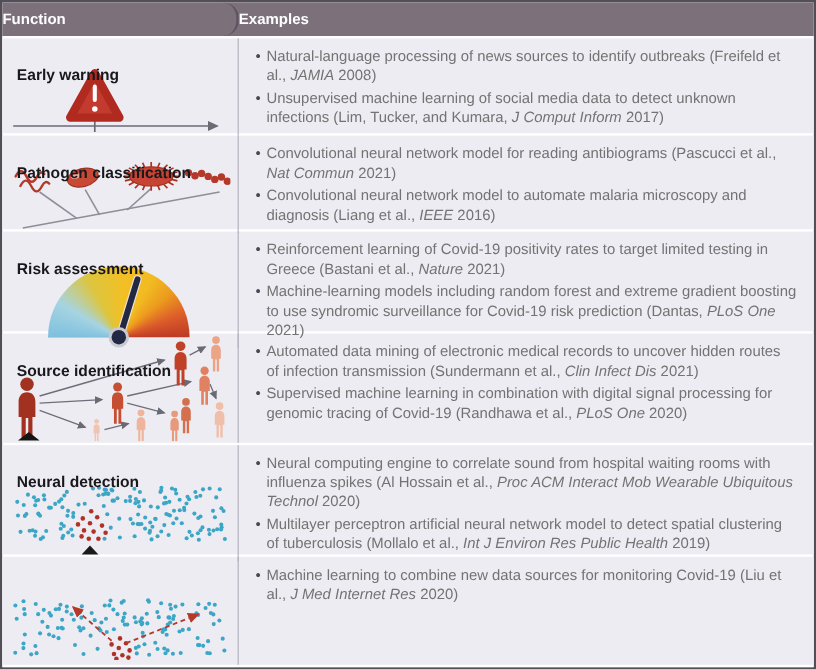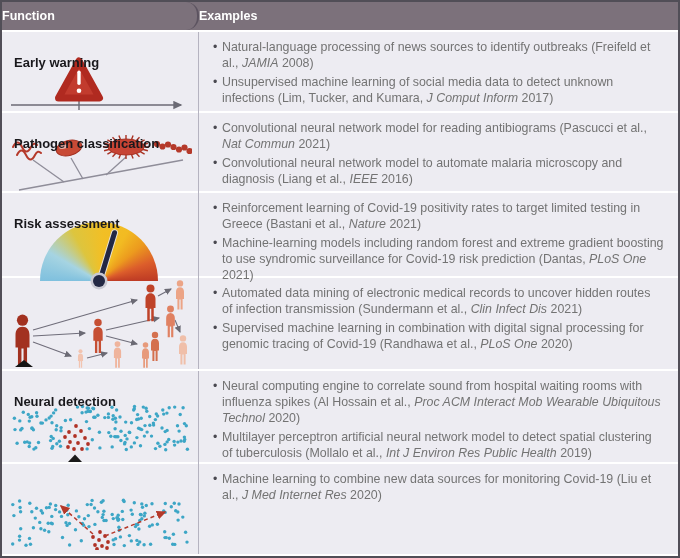--- a/index.html
+++ b/index.html
@@ -149,20 +149,21 @@
       <div class="cell ex">
         <ul class="ex-list">
             <li><span>Reinforcement learning of Covid-19 positivity rates to target limited testing in Greece (Bastani et al., </span><span class="it">Nature</span><span> 2021)</span></li>
             <li><span>Machine-learning models including random forest and extreme gradient boosting to use syndromic surveillance for Covid-19 risk prediction (Dantas, </span><span class="it">PLoS One</span><span> 2021)</span></li>
           </ul>
       </div>
     </div>
 
     <div class="row">
       <div class="cell fn">
+        <div class="fn-label">Source identification</div>
         <svg class="icn net" width="185" height="88" viewBox="0 0 185 88">
           <g class="netl">
             <line x1="26" y1="50" x2="130" y2="20" marker-end="url(#arrGray)"></line>
             <line x1="26" y1="56" x2="78" y2="53" marker-end="url(#arrGray)"></line>
             <line x1="26" y1="62" x2="64" y2="76" marker-end="url(#arrGray)"></line>
             <line x1="151" y1="16" x2="164" y2="9" marker-end="url(#arrGray)"></line>
             <line x1="99" y1="50" x2="152" y2="38" marker-end="url(#arrGray)"></line>
             <line x1="99" y1="56" x2="130" y2="64" marker-end="url(#arrGray)"></line>
             <line x1="80" y1="78" x2="100" y2="73" marker-end="url(#arrGray)"></line>
             <line x1="168" y1="40" x2="173" y2="52" marker-end="url(#arrGray)"></line>

